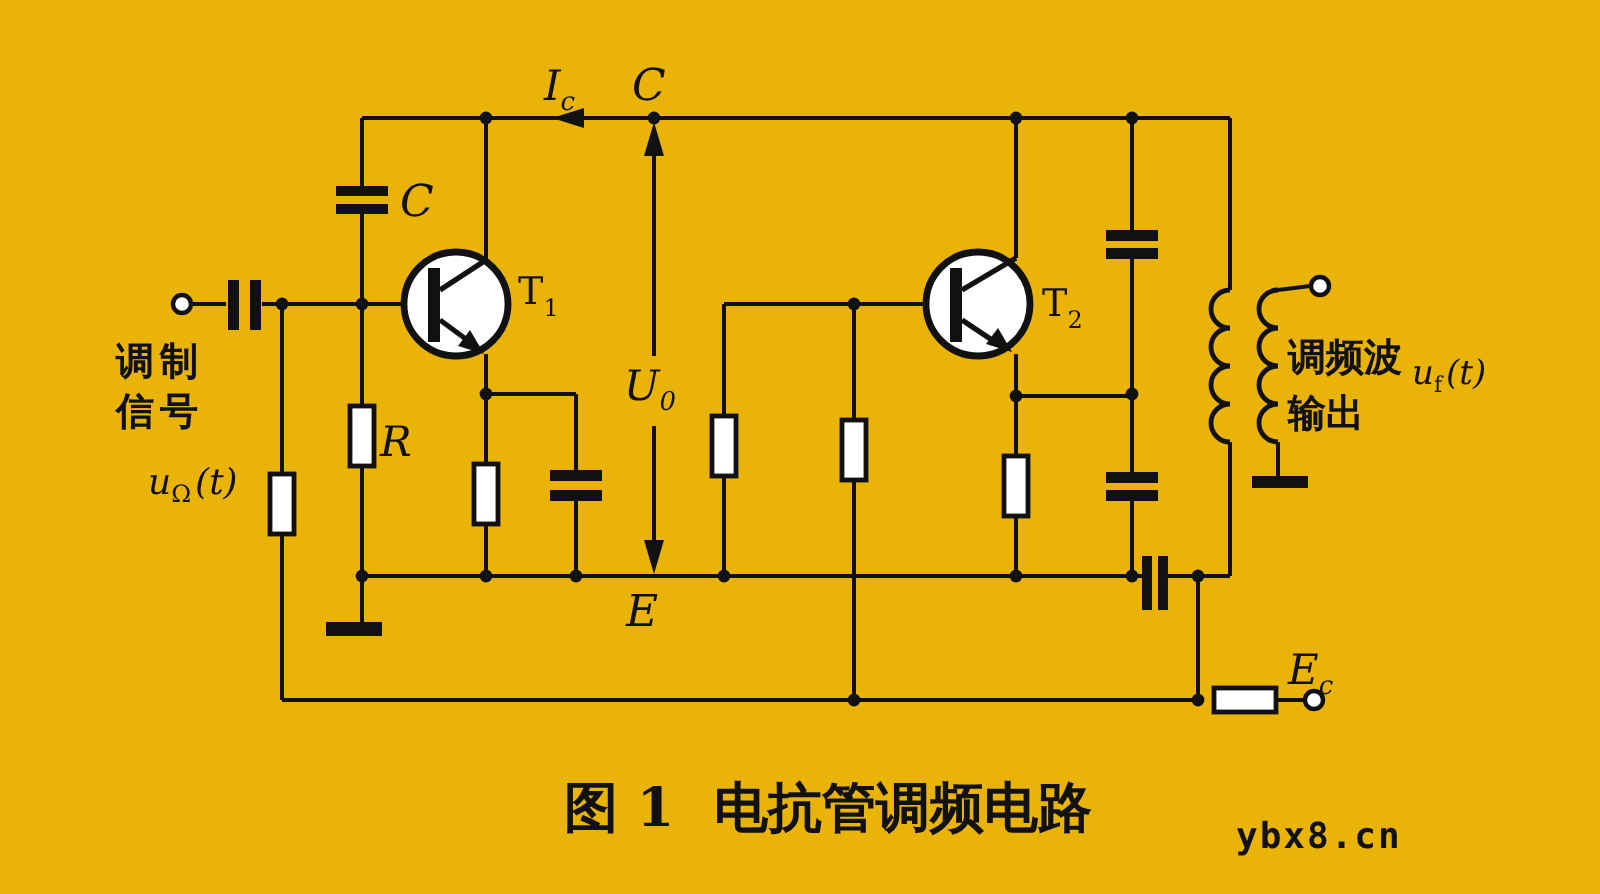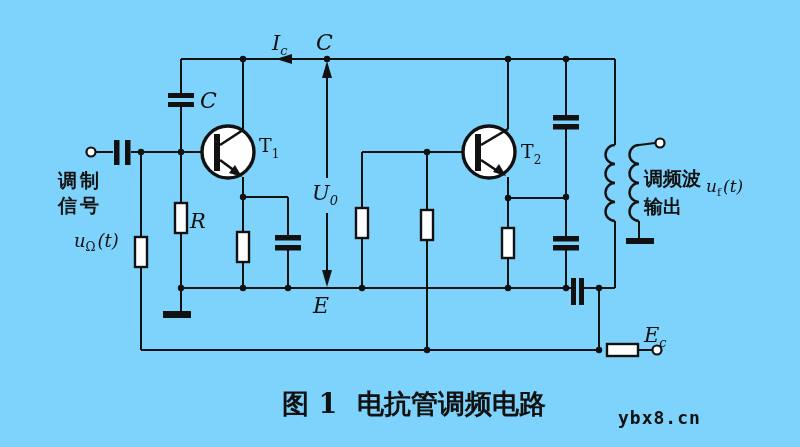--- a/index.html
+++ b/index.html
@@ -1,16 +1,16 @@
 <!DOCTYPE html>
 <html><head>
 <meta charset="utf-8">
 <style>
   html,body{margin:0;padding:0;background:#ffffff;}
-  #page{position:relative;width:800px;height:447px;background:#7dd3fc;overflow:hidden;
+  #page{position:relative;width:800px;height:447px;background:#eab308;overflow:hidden;
         font-family:"DejaVu Serif", serif;}
   svg{display:block;}
   text{fill:#111;}
   .cjk{font-family:"DejaVu Serif", serif;font-weight:600;}
   .ital{font-style:italic;}
   .caption{font-weight:bold;}
   .wm{font-family:"DejaVu Sans Mono", monospace;font-weight:bold;}
 </style>
 </head>
 <body>

